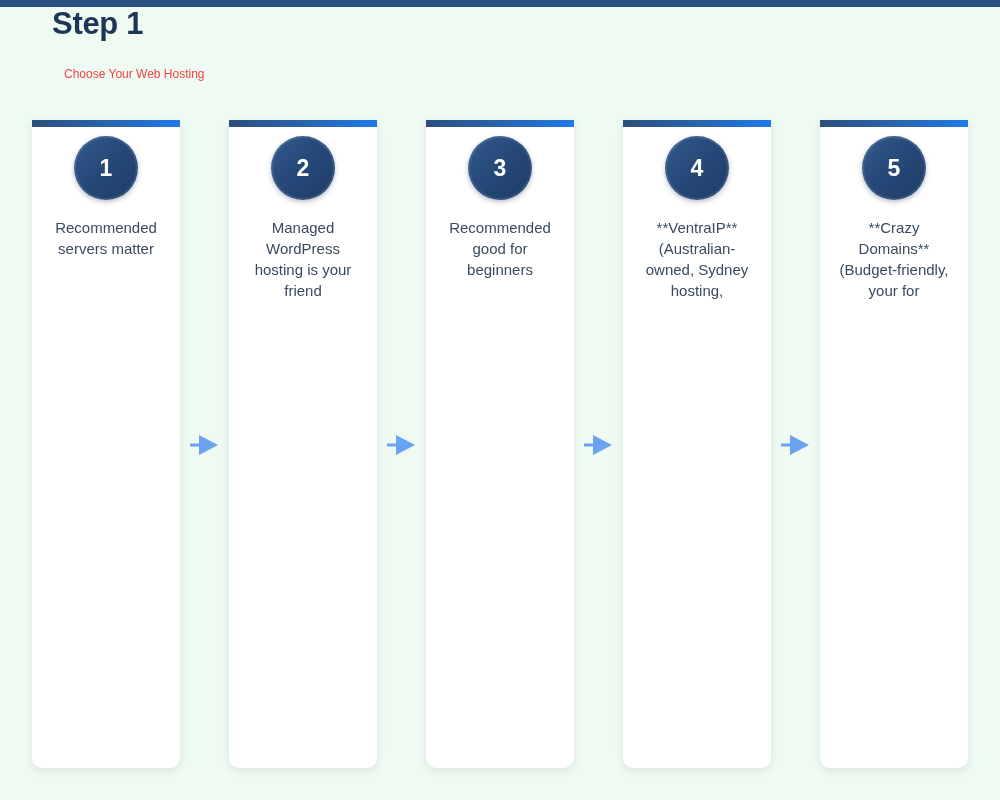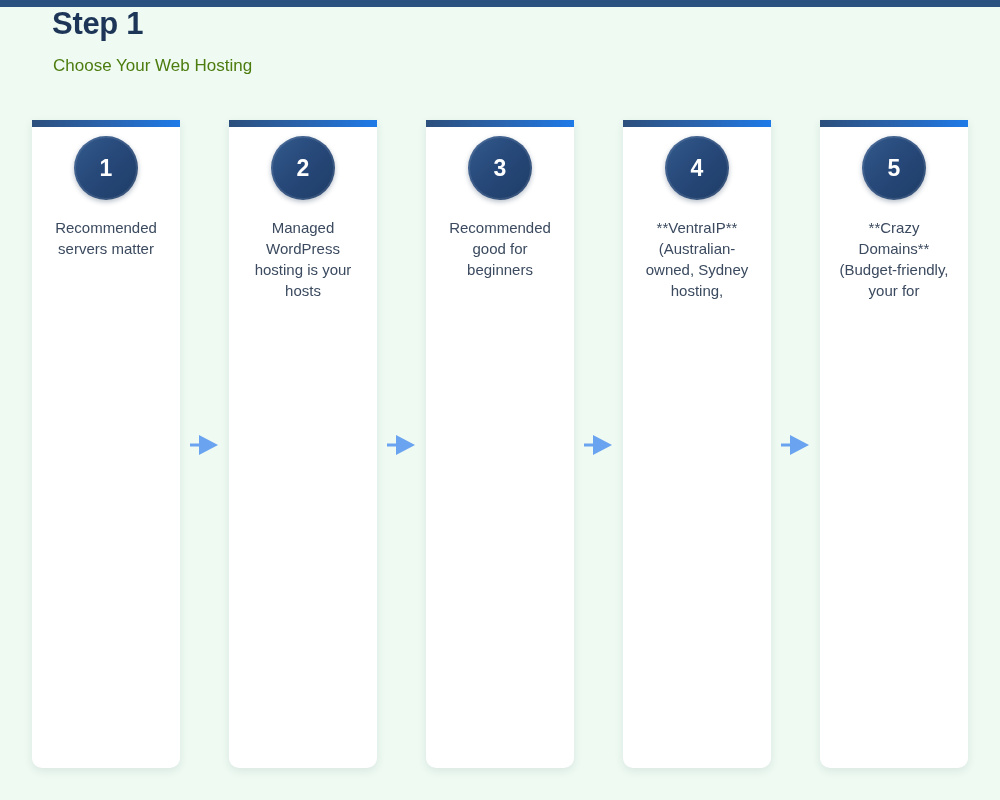--- a/index.html
+++ b/index.html
@@ -31,25 +31,25 @@
   }
   #page-title {
     margin: 0;
     font-size: 31px;
     font-weight: bold;
     color: #1d3557;
     letter-spacing: -0.3px;
     line-height: 1.1;
   }
   #page-subtitle {
-    margin: 1px;
+    margin: 12px;
     padding-top: 14px;
-    font-size: 17px;
+    font-size: 12px;
     font-weight: normal;
-    color: #4d7c0f;
+    color: #ef4444;
     line-height: 1.2;
   }
 
   #flow {
     position: absolute;
     top: 120px;
     left: 32px;
     width: 936px;
     height: 648px;
     display: flex;
@@ -141,21 +141,21 @@
   <div class="connector">
     <svg width="30" height="22" viewBox="0 0 30 22">
       <line x1="0" y1="11" x2="20" y2="11" stroke="#6aa3ef" stroke-width="3"></line>
       <polygon points="9,1 28,11 9,21" fill="#6aa3ef"></polygon>
     </svg>
   </div>
 
   <div class="card">
     <div class="card-accent"></div>
     <div class="card-badge">2</div>
-    <div class="card-text">Managed WordPress hosting is your hosts</div>
+    <div class="card-text">Managed WordPress hosting is your friend</div>
   </div>
 
   <div class="connector">
     <svg width="30" height="22" viewBox="0 0 30 22">
       <line x1="0" y1="11" x2="20" y2="11" stroke="#6aa3ef" stroke-width="3"></line>
       <polygon points="9,1 28,11 9,21" fill="#6aa3ef"></polygon>
     </svg>
   </div>
 
   <div class="card">

